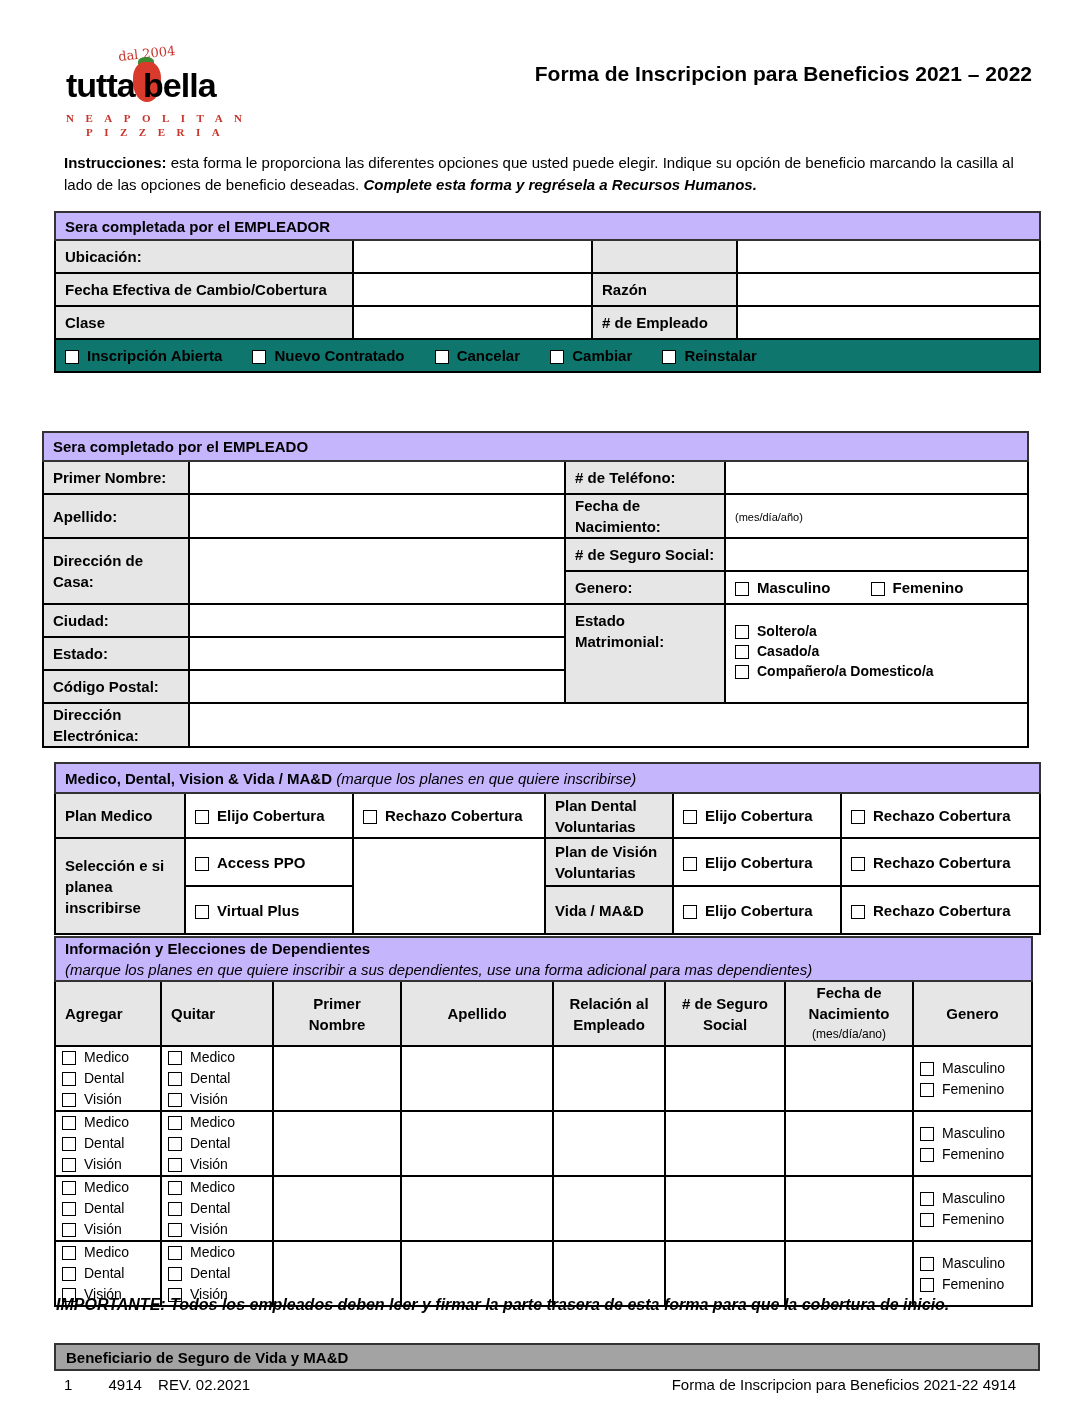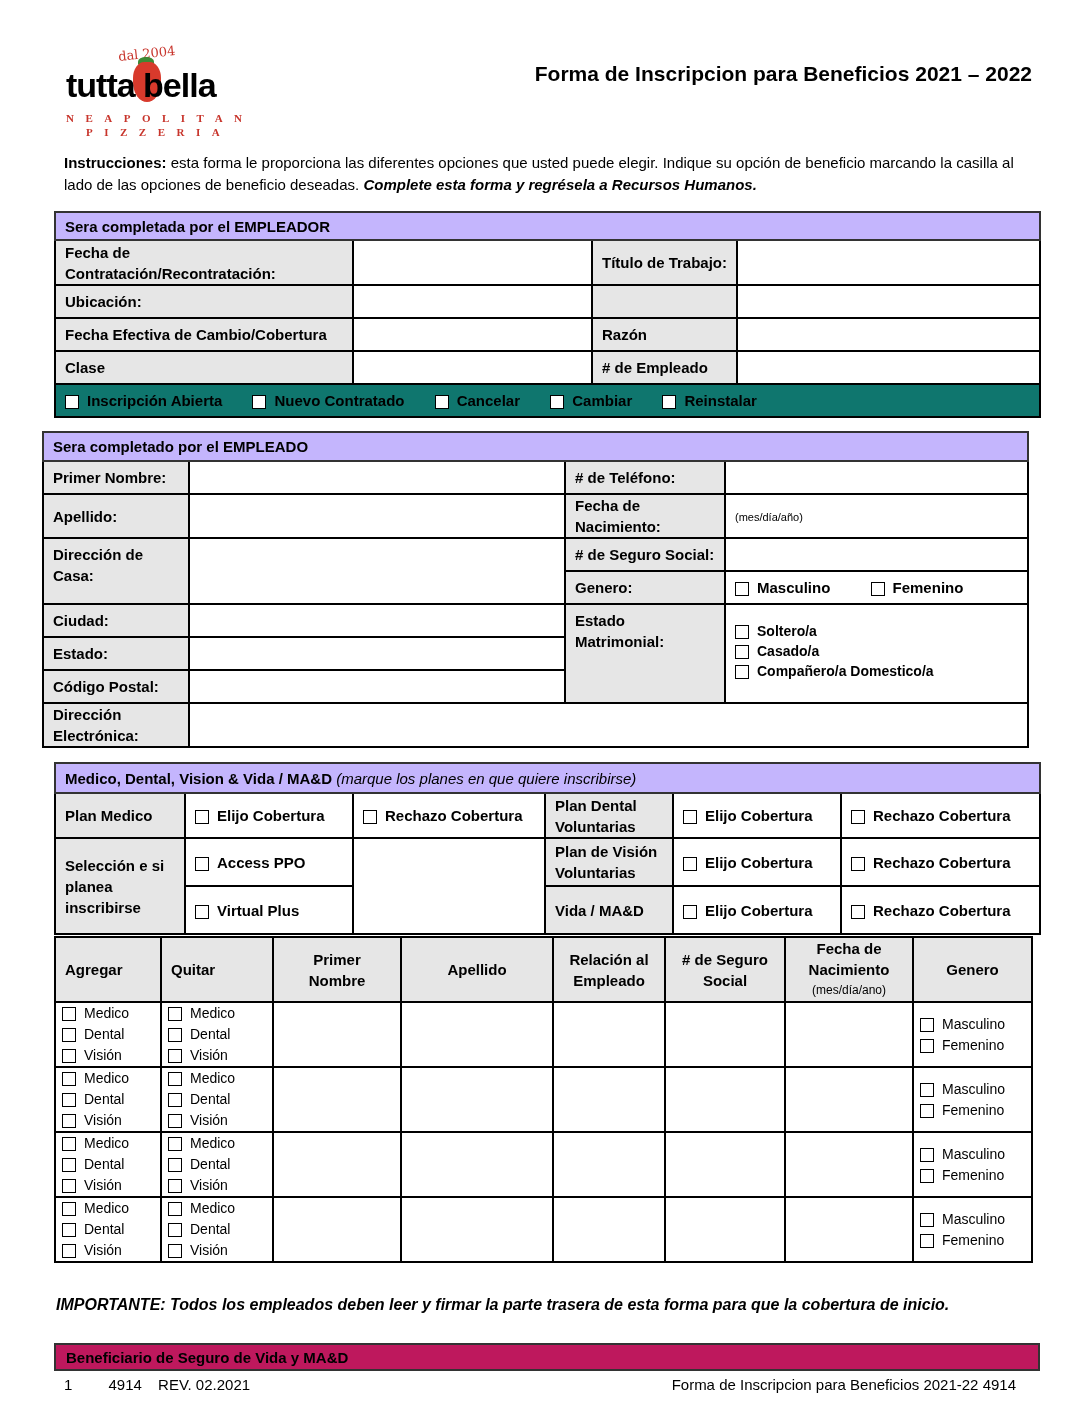--- a/index.html
+++ b/index.html
@@ -30,21 +30,21 @@
   .opt { font-weight: bold; margin-right: 26px; }
 
   .small { font-size: 12px; font-weight: normal; }
   .cbline { display: block; line-height: 20px; font-weight: bold; font-size: 14px; }
 
   .dep td { text-align: center; }
   .dep td.left { text-align: left; }
   .depcell { font-size: 14px; line-height: 19.5px; padding: 0 6px !important; }
 
   .important { left: 56px; top: 1296px; font-size: 16px; font-weight: bold; font-style: italic; }
-  .benef { left: 54px; top: 1343px; width: 986px; height: 28px; background: #be185d; border: 2px solid #333; box-sizing: border-box; font-size: 15px; font-weight: bold; padding-left: 10px; line-height: 26px; }
+  .benef { left: 54px; top: 1343px; width: 986px; height: 28px; background: #a3a3a3; border: 2px solid #333; box-sizing: border-box; font-size: 15px; font-weight: bold; padding-left: 10px; line-height: 26px; }
   .footer-left { left: 64px; top: 1376px; font-size: 15px; }
   .footer-left span { margin-right: 32px; }
   .footer-right { right: 72px; top: 1376px; font-size: 15px; }
 </style>
 </head>
 <body>
 
 <div class="abs logo">
   <span class="dal">dal 2004</span>
   <div class="leaf"></div>
@@ -64,26 +64,20 @@
   <colgroup>
       <col style="width:298px">
       <col style="width:239px">
       <col style="width:145px">
       <col>
     </colgroup>
   <tbody>
       <tr style="height:28px">
         <td class="head" colspan="4">Sera completada por el EMPLEADOR</td>
       </tr>
-  <tr style="height:45px">
-    <td class="lbl">Fecha de Contratación/Recontratación:</td>
-    <td></td>
-    <td class="lbl">Título de Trabajo:</td>
-    <td></td>
-  </tr>
   <tr style="height:33px">
     <td class="lbl">Ubicación:</td>
     <td></td>
     <td class="lbl"></td>
     <td></td>
   </tr>
   <tr style="height:33px">
     <td class="lbl">Fecha Efectiva de Cambio/Cobertura</td>
     <td></td>
     <td class="lbl">Razón</td>
@@ -124,21 +118,21 @@
     <td class="lbl"># de Teléfono:</td>
     <td></td>
   </tr>
   <tr style="height:44px">
     <td class="lbl">Apellido:</td>
     <td></td>
     <td class="lbl">Fecha de Nacimiento:</td>
     <td><span class="small bold" style="font-size:11px">(mes/día/año)</span></td>
   </tr>
   <tr style="height:33px">
-    <td class="lbl" rowspan="2" style="vertical-align:top; padding-top:5px">Dirección de Casa:</td>
+    <td class="lbl" rowspan="2" style="vertical-align:top; padding-top:11px">Dirección de Casa:</td>
     <td rowspan="2"></td>
     <td class="lbl"># de Seguro Social:</td>
     <td></td>
   </tr>
   <tr style="height:33px">
     <td class="lbl">Genero:</td>
     <td>
       <span class="cb"></span><span class="opt" style="margin-right:36px">Masculino</span>
       <span class="cb"></span><span class="opt">Femenino</span>
     </td>
@@ -211,20 +205,26 @@
       <col style="width:106px">
       <col style="width:112px">
       <col style="width:128px">
       <col style="width:152px">
       <col style="width:112px">
       <col style="width:120px">
       <col style="width:128px">
       <col>
     </colgroup>
   <tbody>
+      <tr style="height:44px">
+    <td class="head left" colspan="8">
+      <div>Información y Elecciones de Dependientes</div>
+      <div style="font-weight:normal; font-style:italic">(marque los planes en que quiere inscribir a sus dependientes, use una forma adicional para mas dependientes)</div>
+    </td>
+  </tr>
   <tr style="height:62px">
     <td class="lbl left">Agregar</td>
     <td class="lbl left">Quitar</td>
     <td class="lbl">Primer Nombre</td>
     <td class="lbl">Apellido</td>
     <td class="lbl">Relación al Empleado</td>
     <td class="lbl"># de Seguro Social</td>
     <td class="lbl">
           <div>Fecha de Nacimiento</div>
           <div class="small">(mes/día/ano)</div>

